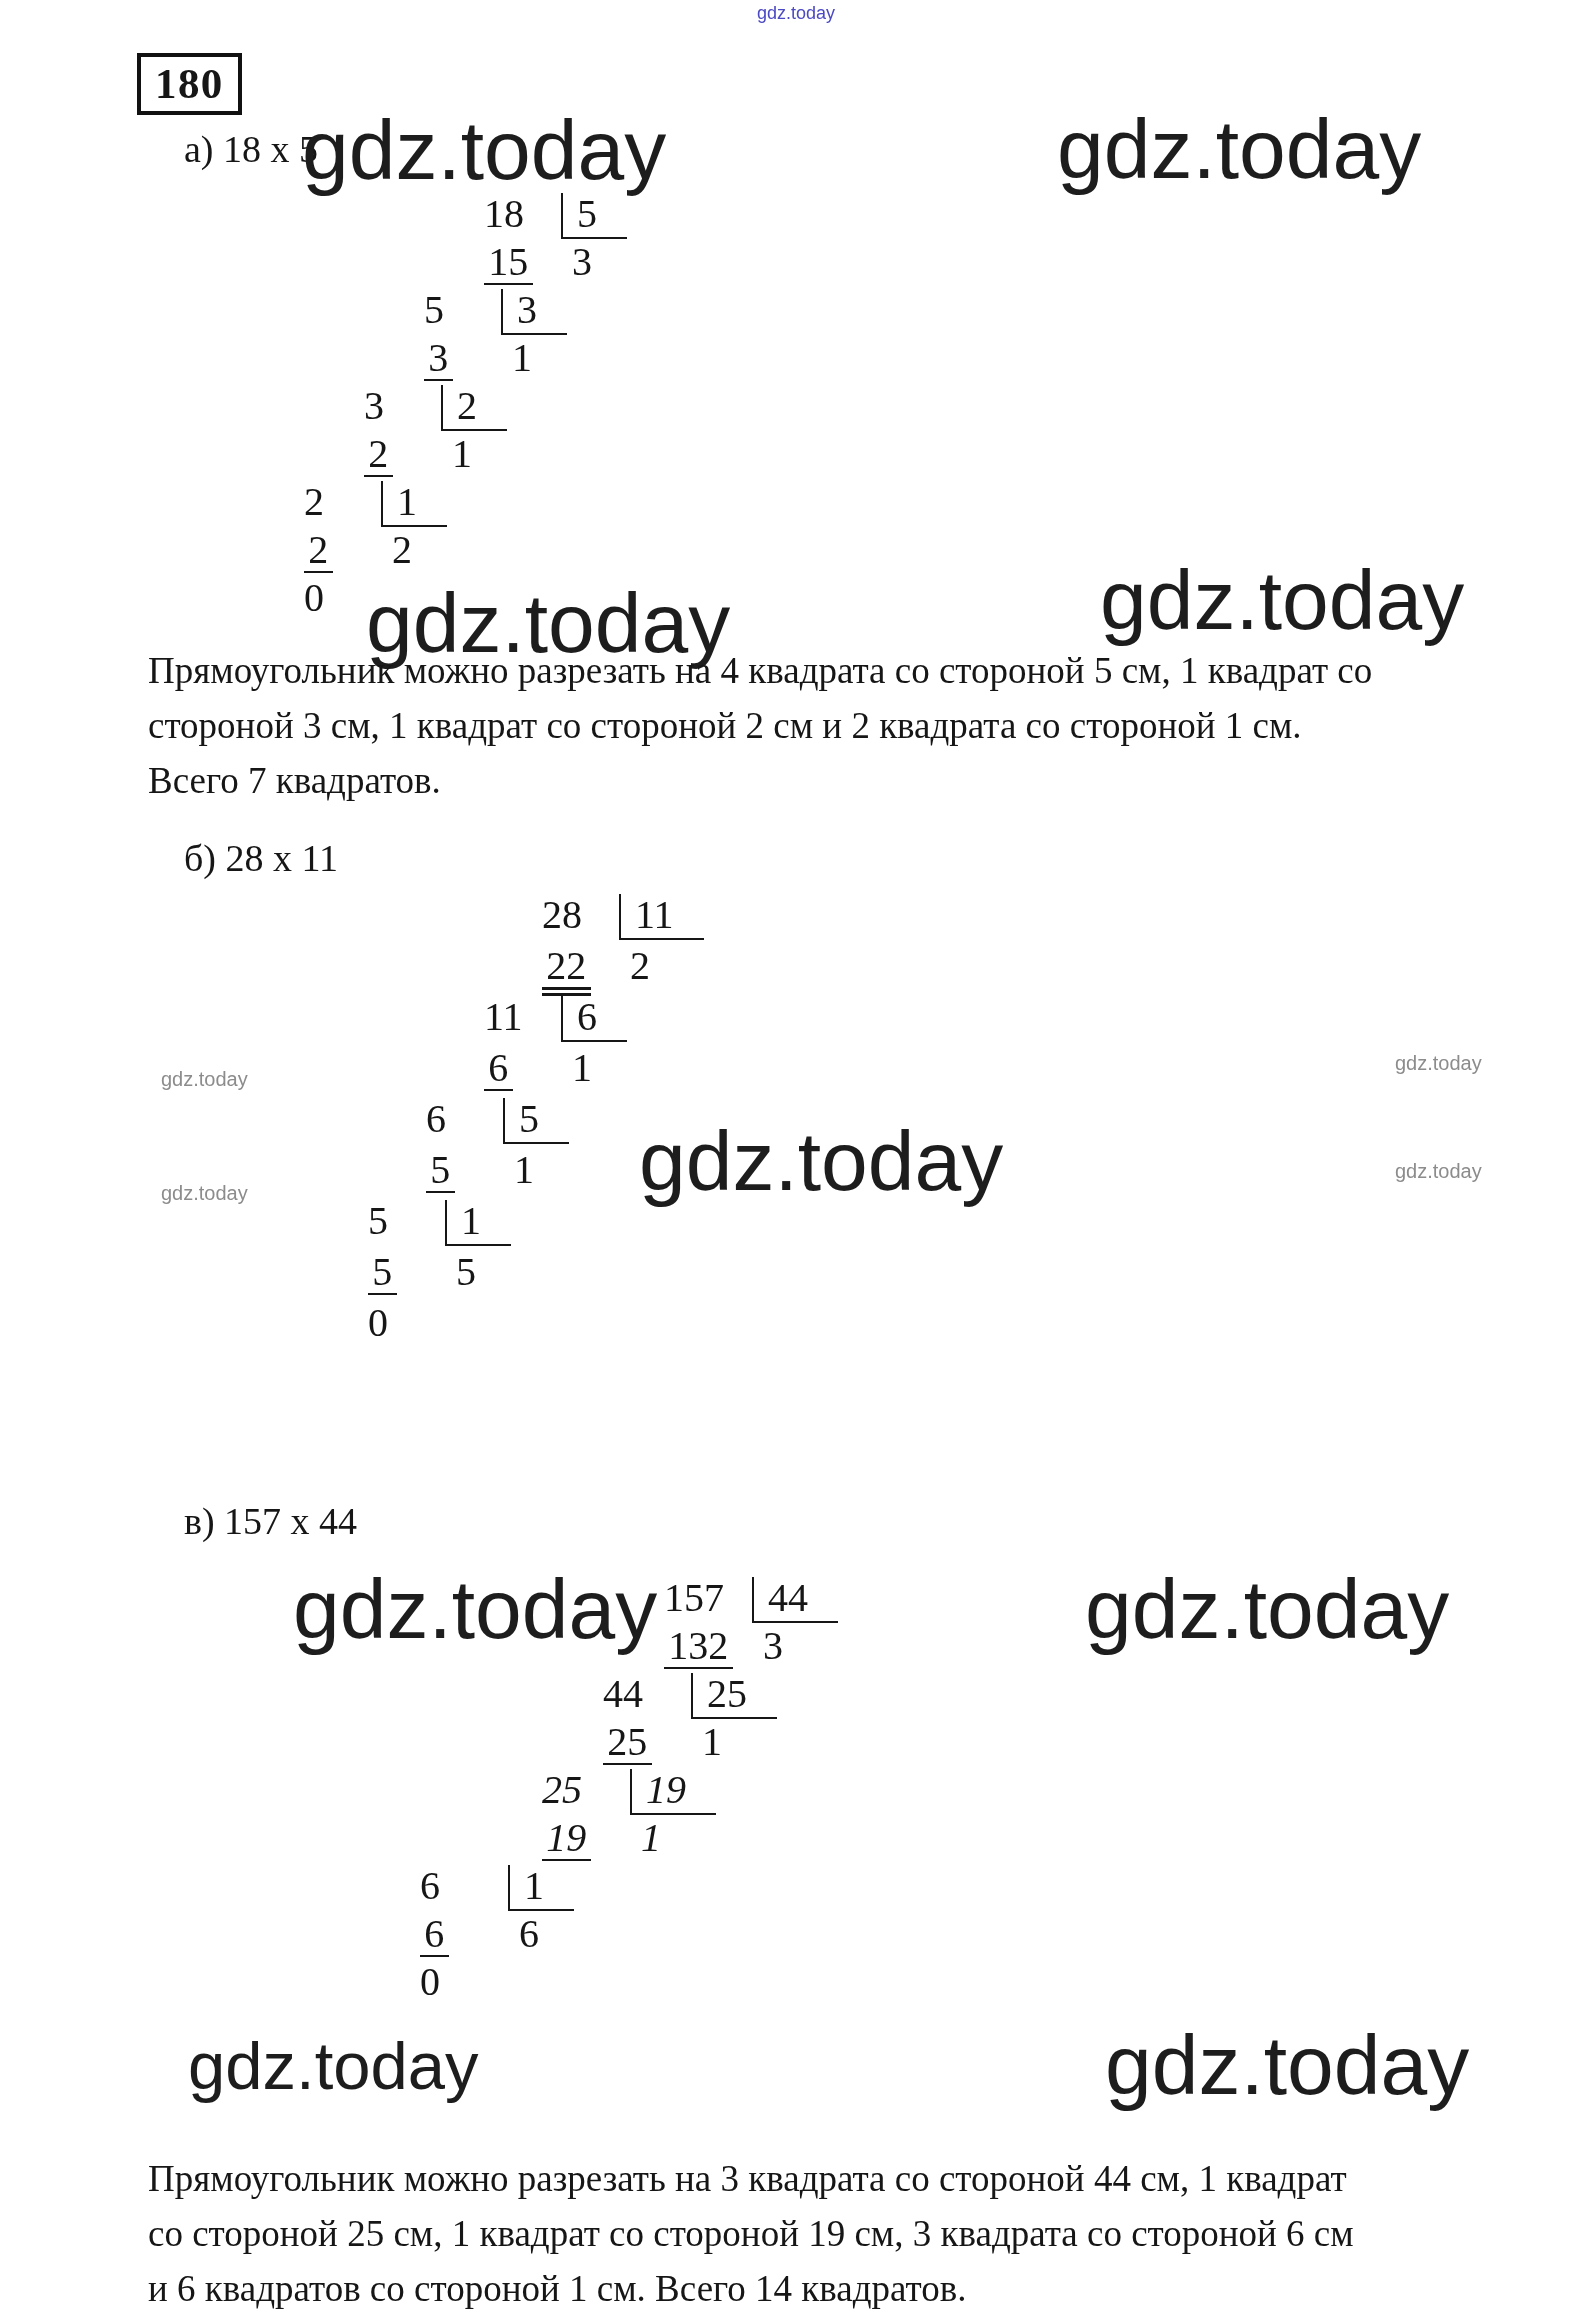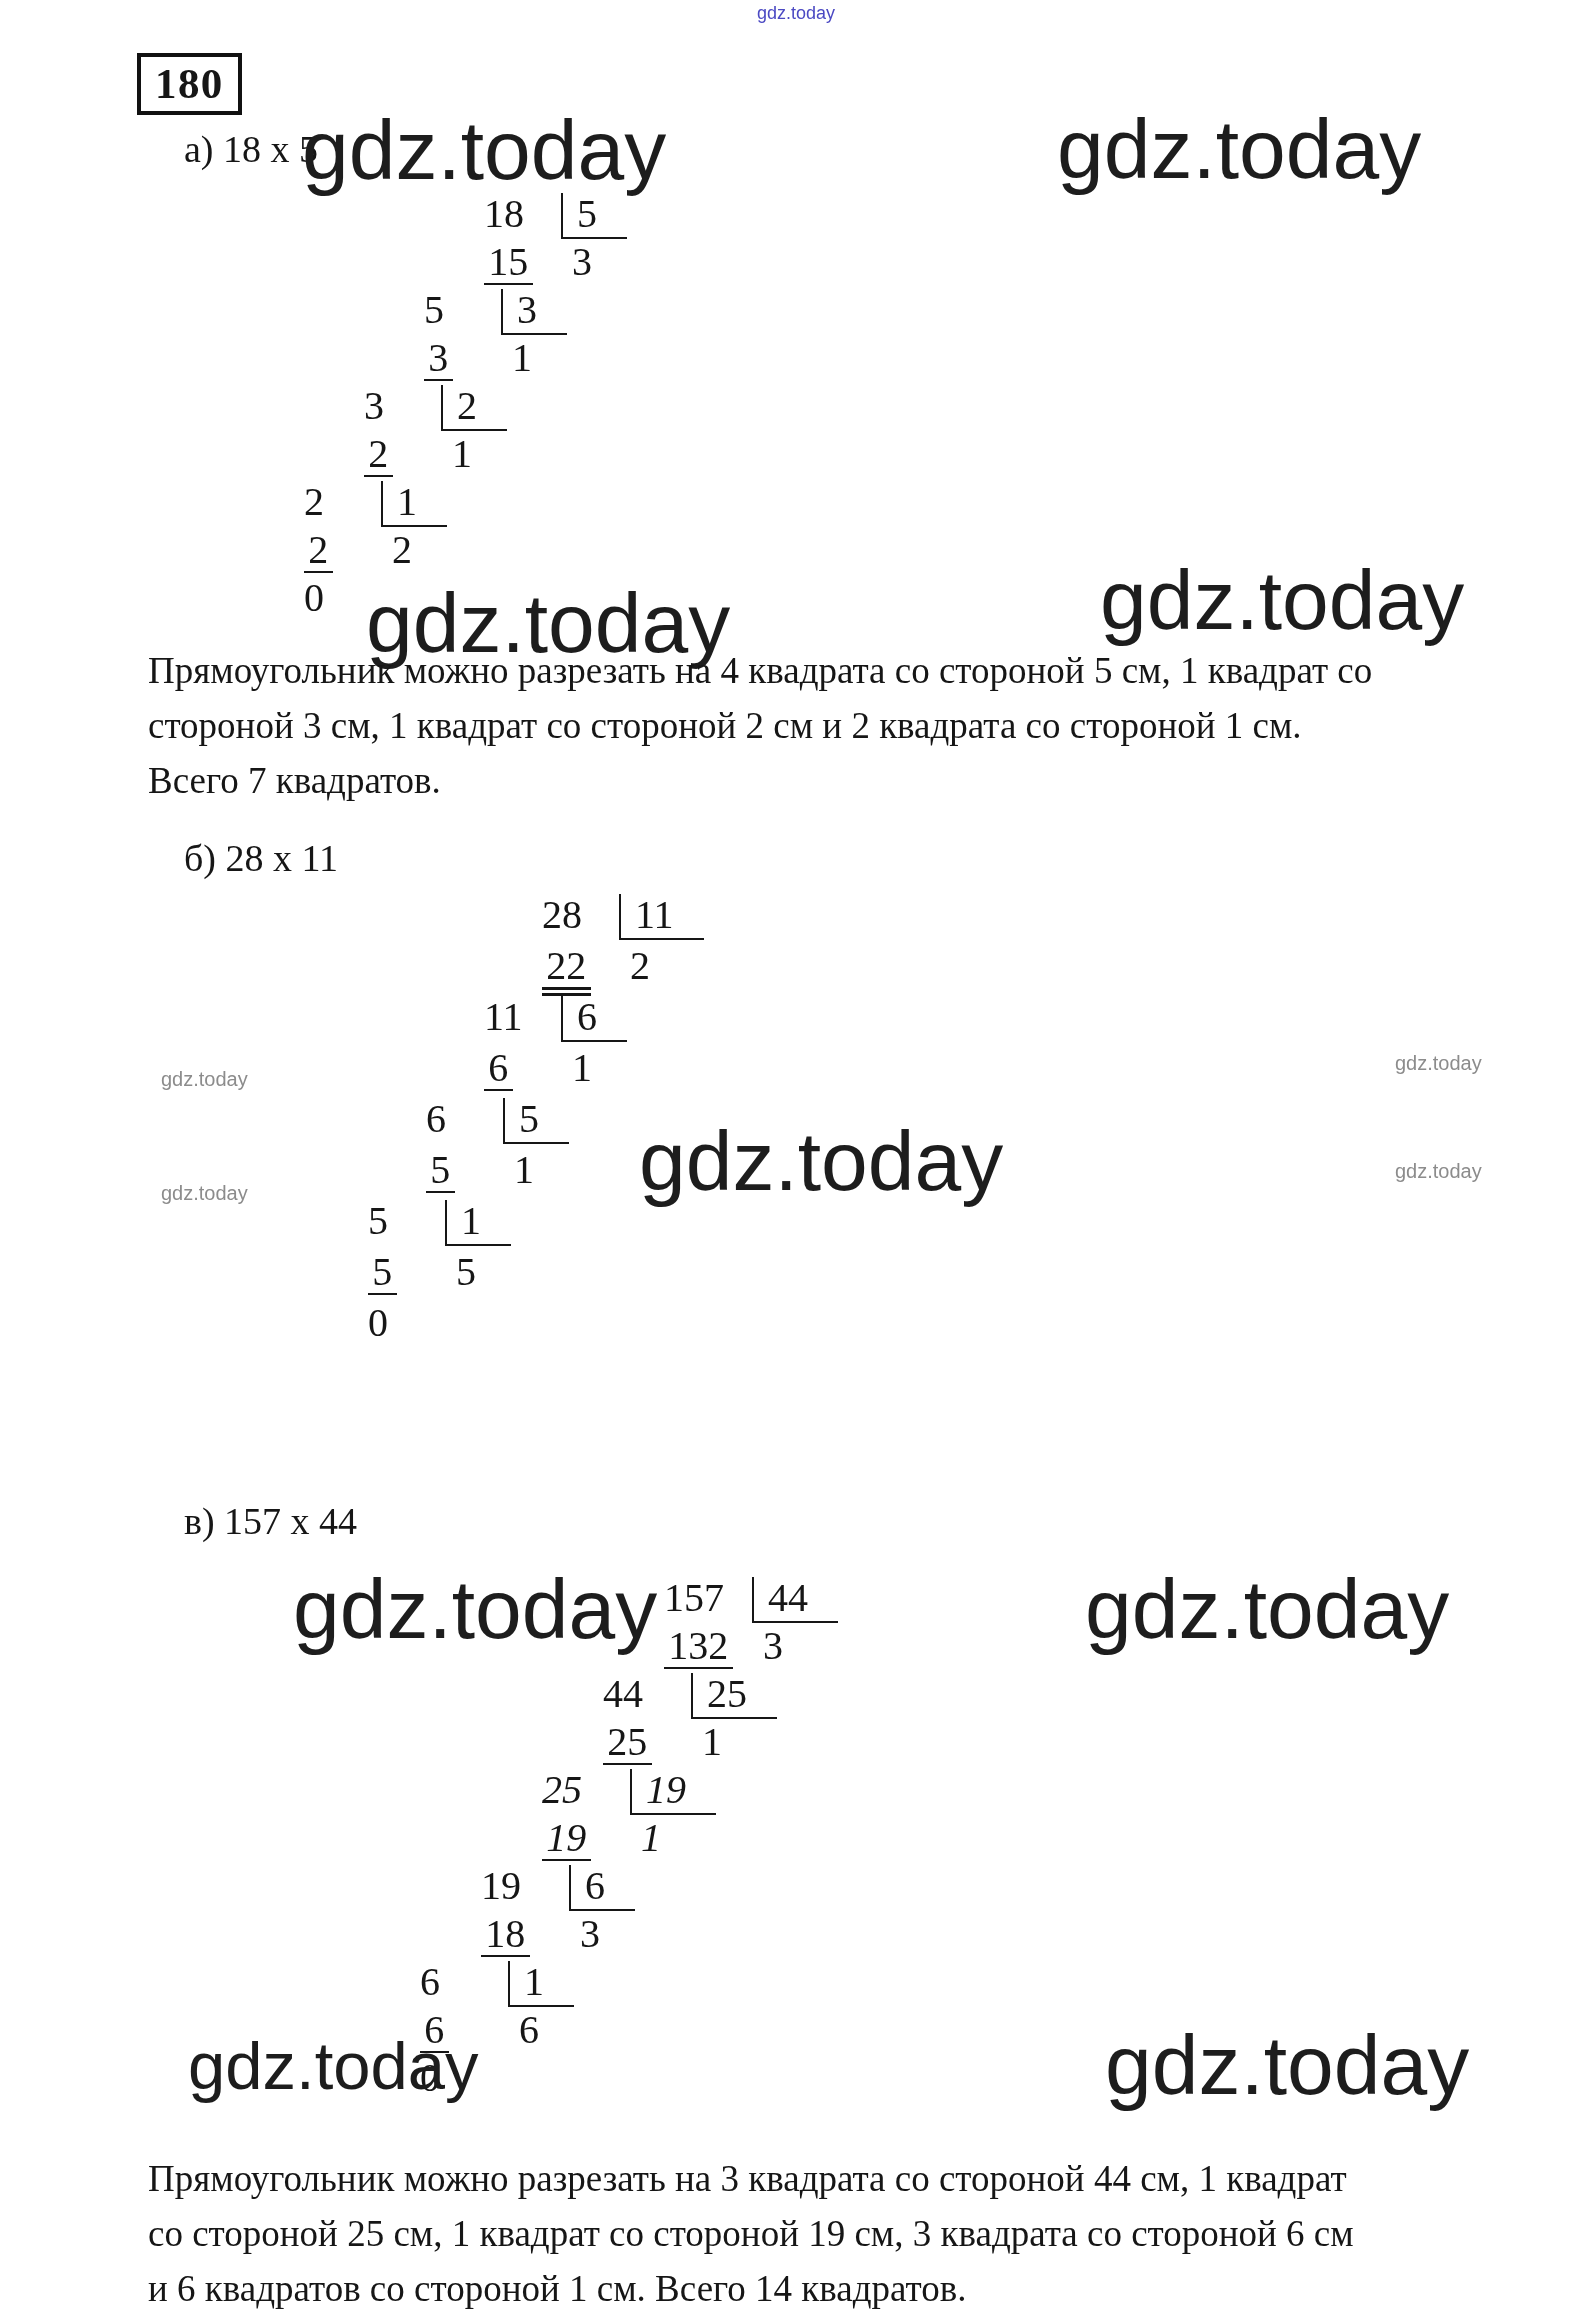--- a/index.html
+++ b/index.html
@@ -128,24 +128,20 @@
         <div class="row"><span class="dcol"><span class="product">132</span></span><span class="qcol">3</span></div>
       </div>
       <div style="margin-left: calc(var(--shift) * 3);">
         <div class="row"><span class="dcol">44</span><span class="divbox">25</span></div>
         <div class="row"><span class="dcol"><span class="product">25</span></span><span class="qcol">1</span></div>
       </div>
       <div style="margin-left: calc(var(--shift) * 2); font-style: italic;">
         <div class="row"><span class="dcol">25</span><span class="divbox">19</span></div>
         <div class="row"><span class="dcol"><span class="product">19</span></span><span class="qcol">1</span></div>
       </div>
-      <div style="margin-left: calc(var(--shift) * 1);">
-        <div class="row"><span class="dcol">19</span><span class="divbox">6</span></div>
-        <div class="row"><span class="dcol"><span class="product">18</span></span><span class="qcol">3</span></div>
-      </div>
       <div style="margin-left: calc(var(--shift) * 0);">
         <div class="row"><span class="dcol">6</span><span class="divbox">1</span></div>
         <div class="row"><span class="dcol"><span class="product">6</span></span><span class="qcol">6</span></div>
       </div>
       <div class="row"><span class="dcol">0</span></div>
     </div>
 
   <div class="wm wm-md" style="left:188px;top:2032px">gdz.today</div>
   <div class="wm wm-lg" style="left:1105px;top:2023px">gdz.today</div>
 

